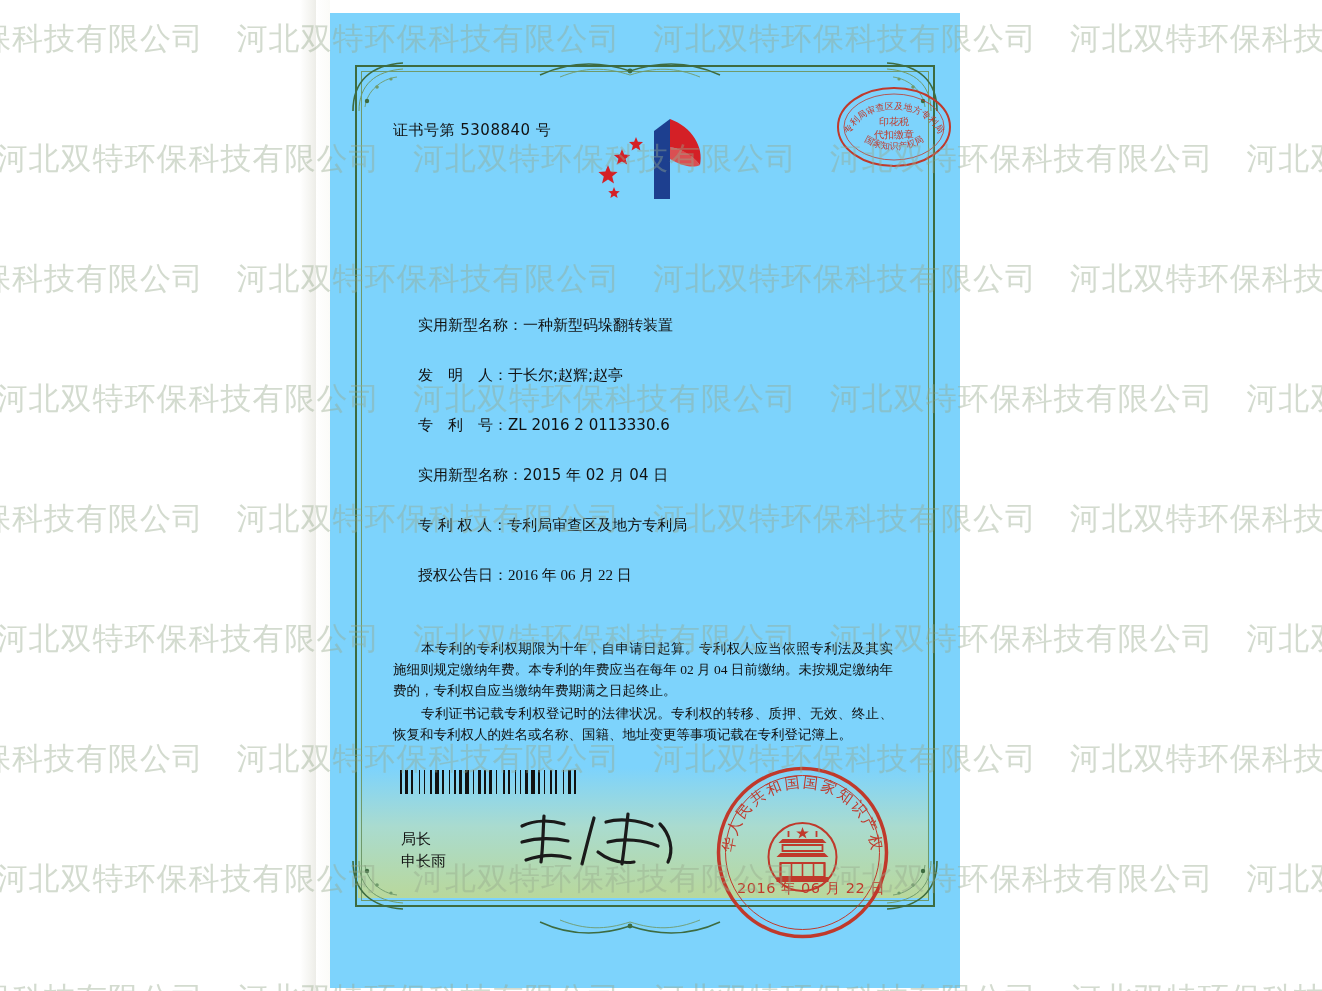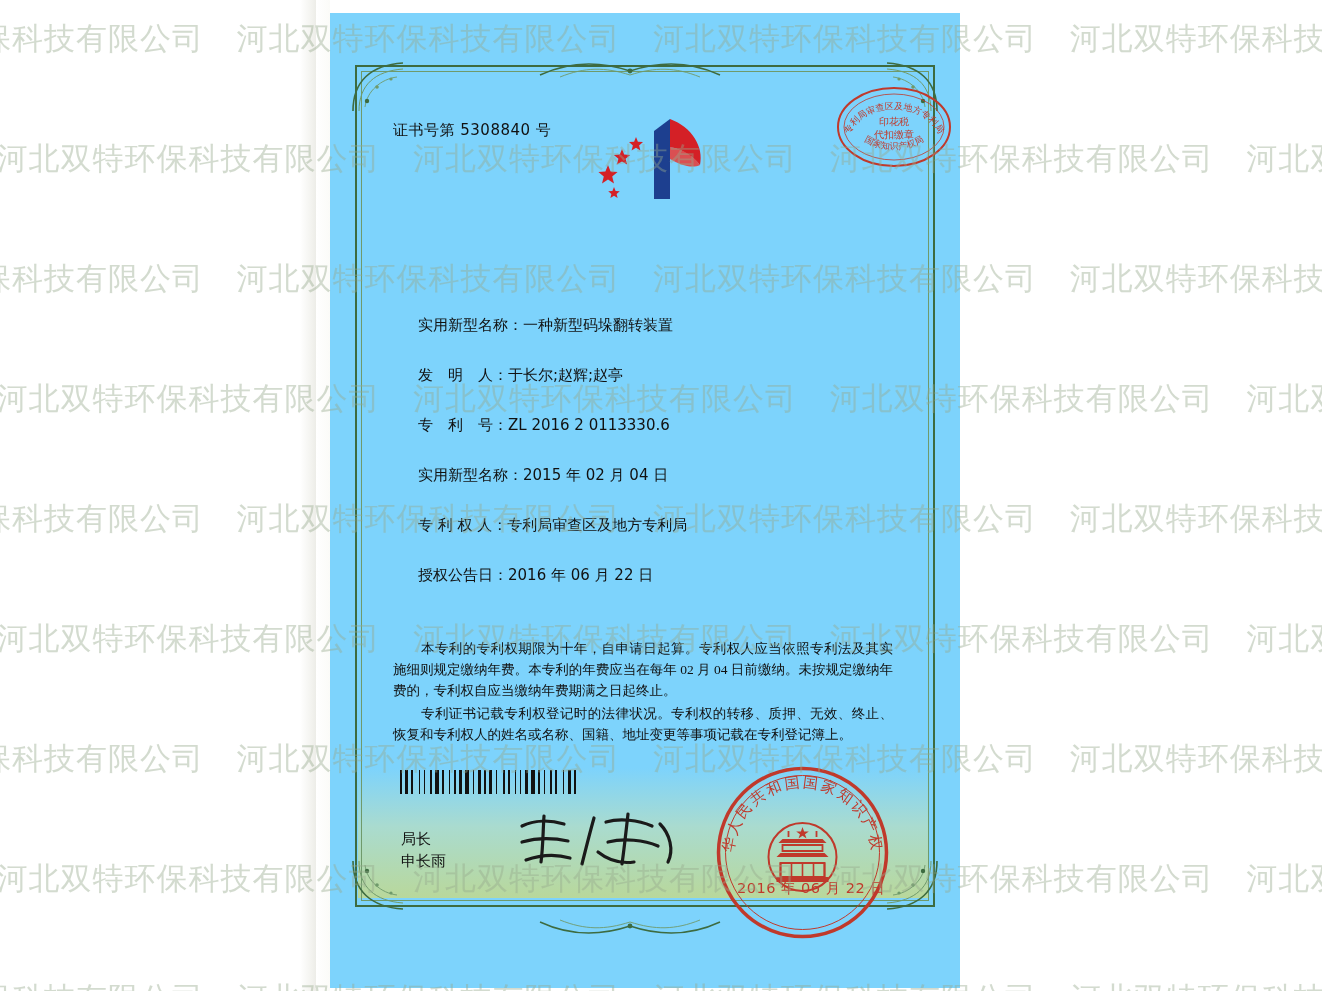--- a/index.html
+++ b/index.html
@@ -174,21 +174,21 @@
     margin-left: 23px;
   }
   .field-label { letter-spacing: 0px; }
   .field-value { letter-spacing: 0px; }
 
   #f-name   { top: 303px; }
   #f-inv    { top: 353px; }
   #f-patno  { top: 403px; }
   #f-appdate{ top: 453px; }
   #f-owner  { top: 503px; }
-  #f-grant  { top: 553px; }
+  #f-grant  { top: 553px; font-family: Liberation Serif, serif; }
 
   .para {
     position: absolute;
     left: 93px;
     width: 500px;
     font-family: "DejaVu Sans", sans-serif;
     font-size: 13.5px;
     line-height: 21px;
     color: #111;
     text-align: justify;

